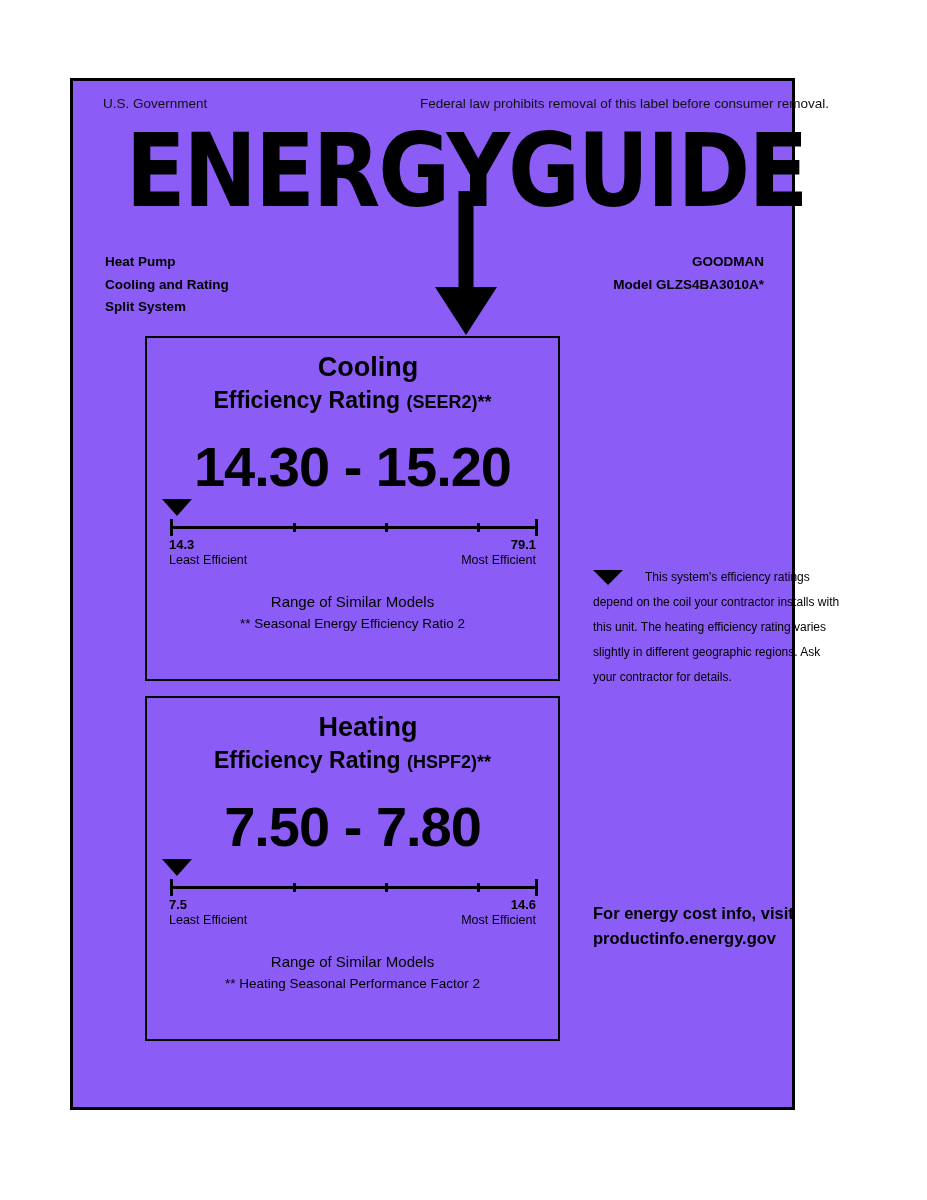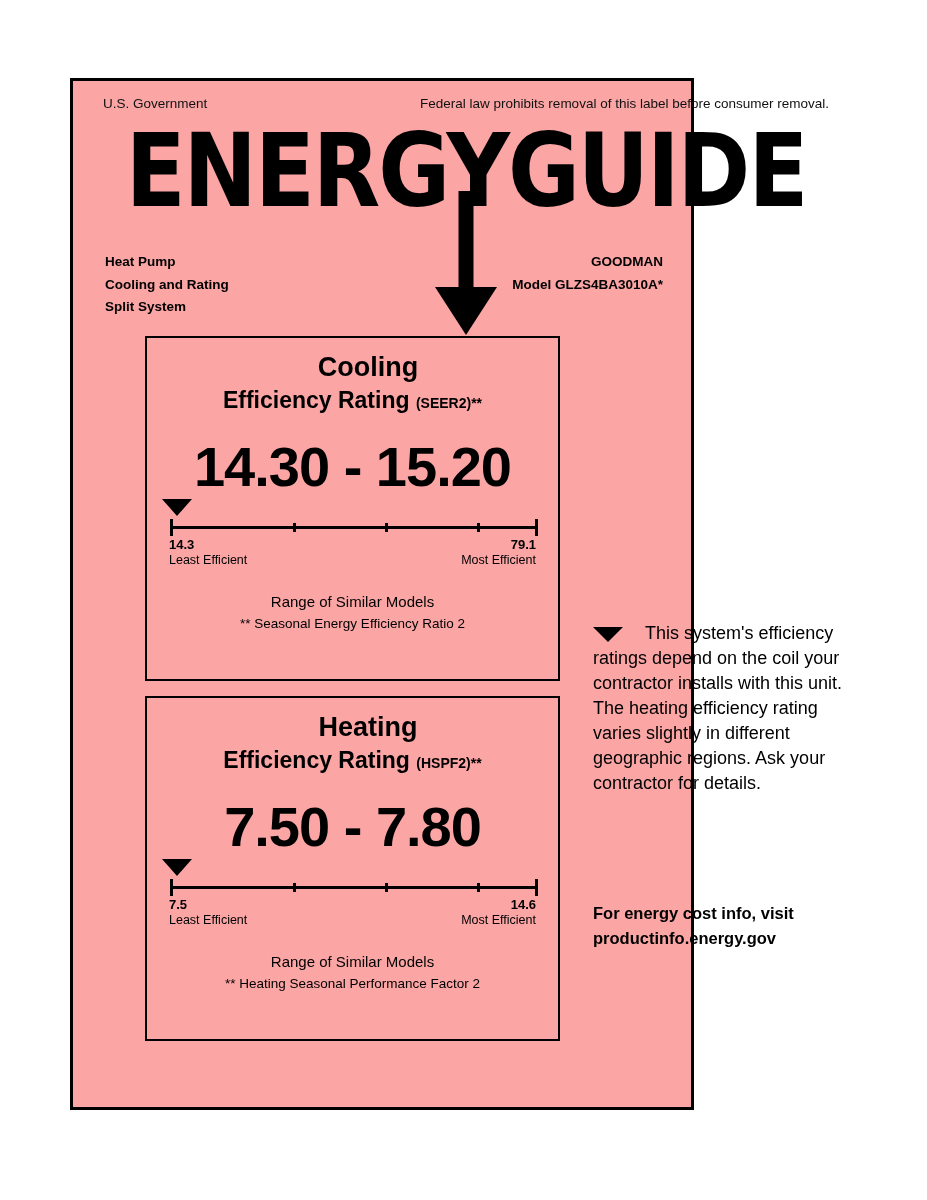--- a/index.html
+++ b/index.html
@@ -12,23 +12,23 @@
     height: 1200px;
     font-family: "Liberation Sans", sans-serif;
     position: relative;
     overflow: hidden;
   }
 
   #label {
     position: absolute;
     left: 70px;
     top: 78px;
-    width: 624px;
+    width: 725px;
     height: 1032px;
-    background: #fca5a5;
+    background: #8b5cf6;
     border: 3px solid #000;
     box-sizing: border-box;
     padding-left: 48px;
   }
 
   
   .top-row {
     position: absolute;
     left: 30px;
     top: 15px;
@@ -132,21 +132,21 @@
     margin-left: 31px;
   }
   .rb-sub {
     text-align: center;
     font-size: 23px;
     font-weight: bold;
     margin-top: 4px;
     color: #000;
   }
   .rb-sub .small {
-    font-size: 14px;
+    font-size: 18px;
   }
   .rb-value {
     text-align: center;
     font-size: 56px;
     font-weight: bold;
     letter-spacing: -1px;
     margin-top: 20px;
     color: #000;
     font-family: "Liberation Sans", sans-serif;
   }
@@ -214,23 +214,23 @@
     text-align: center;
     font-size: 13.5px;
     margin-top: 6px;
     color: #000;
   }
 
   
   .note {
     position: absolute;
     left: 520px;
-    top: 540px;
+    top: 484px;
     width: 250px;
-    font-size: 18px;
+    font-size: 12px;
     line-height: 25px;
     color: #000;
   }
   .note-marker {
     display: inline-block;
     width: 0;
     height: 0;
     border-left: 15px solid transparent;
     border-right: 15px solid transparent;
     border-top: 15px solid #000;

